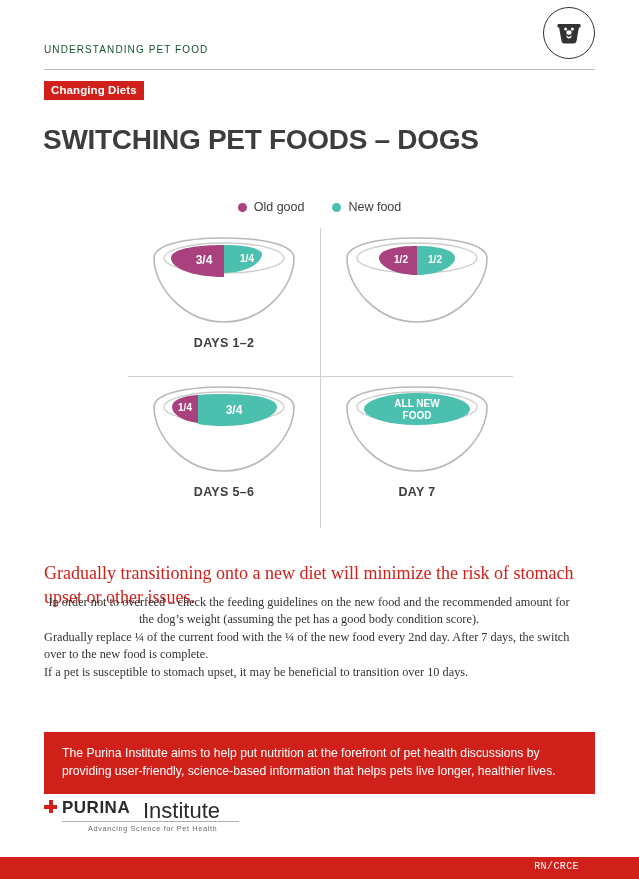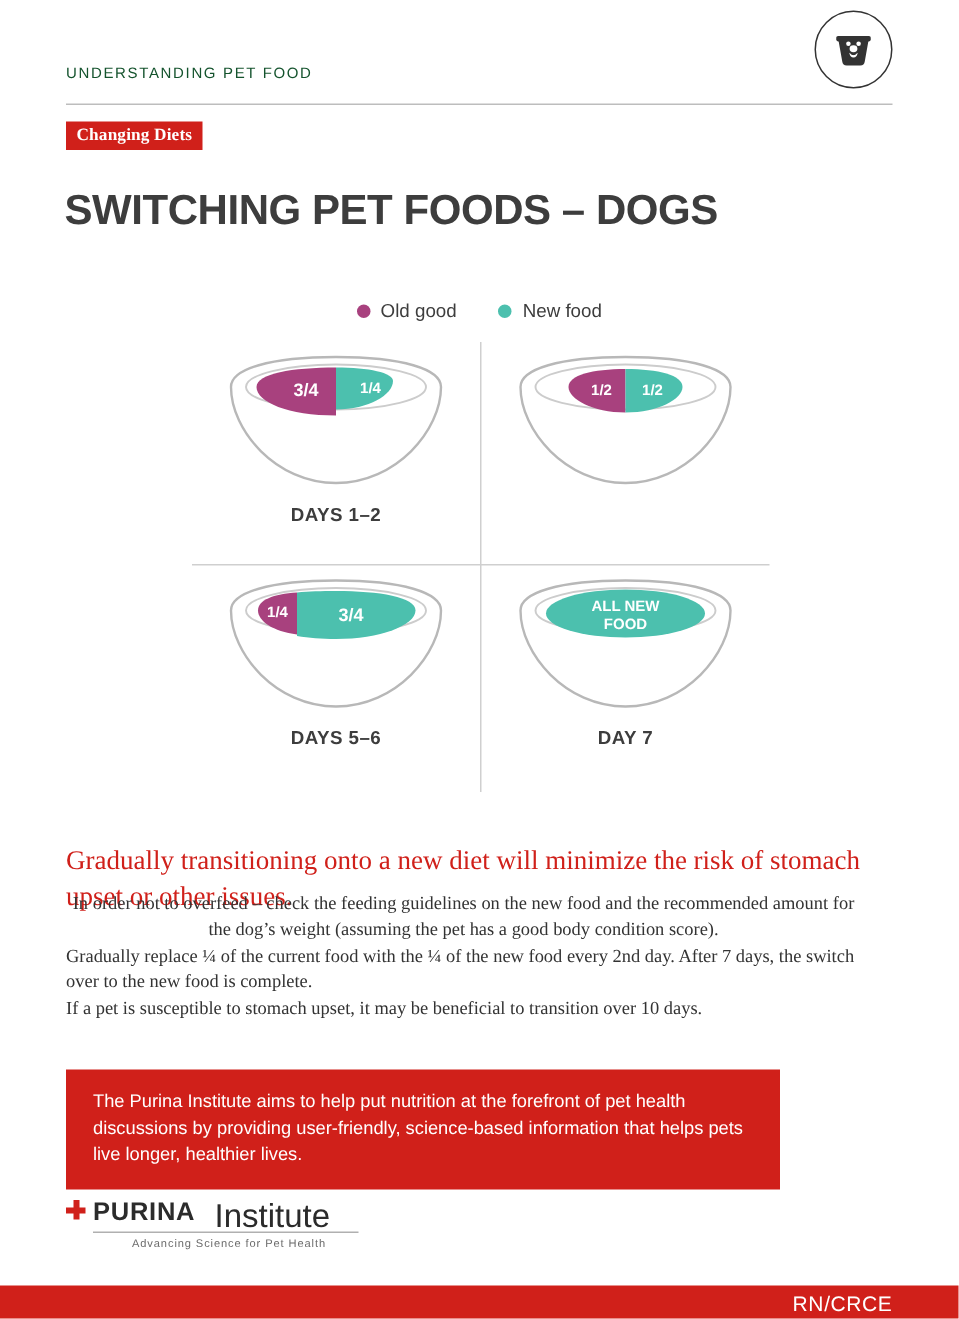--- a/index.html
+++ b/index.html
@@ -59,21 +59,20 @@
   .kicker {
     position: absolute;
     left: 44px;
     top: 81px;
     background: #d0201a;
     color: #ffffff;
     font-size: 11.5px;
     font-weight: bold;
     padding: 3px 7px 4px 7px;
     letter-spacing: 0.1px;
-    font-family: Liberation Serif, serif;
   }
 
   
   .main-title {
     position: absolute;
     left: 43px;
     top: 124px;
     font-size: 28px;
     font-weight: bold;
     color: #3d3d3d;
@@ -174,22 +173,22 @@
     line-height: 1.42;
   }
   .para.p1 { top: 594px; text-align: center; }
   .para.p2 { top: 629px; }
   .para.p3 { top: 664px; }
 
   
   .callout {
     position: absolute;
     left: 44px;
-    top: 713px;
-    width: 476px;
+    top: 732px;
+    width: 551px;
     box-sizing: border-box;
     background: #d0201a;
     color: #ffffff;
     font-size: 12.2px;
     line-height: 1.45;
     padding: 13px 12px 14px 18px;
   }
 
   
   .purina {
@@ -250,25 +249,26 @@
   .bottom-bar {
     position: absolute;
     left: 0;
     bottom: 0;
     width: 639px;
     height: 22px;
     background: #d0201a;
   }
   .bottom-bar-code {
     position: absolute;
-    right: 44px;
+    right: 60px;
     top: 4px;
-    font-size: 14px;
+    font-size: 10px;
     color: #ffffff;
     letter-spacing: 0.4px;
+    font-family: Liberation Mono, monospace;
   }
 
   .bowl-text {
     font-family: "Liberation Sans", sans-serif;
     font-size: 12px;
     font-weight: bold;
     fill: #ffffff;
   }
   .bowl-text-sm {
     font-family: "Liberation Sans", sans-serif;

